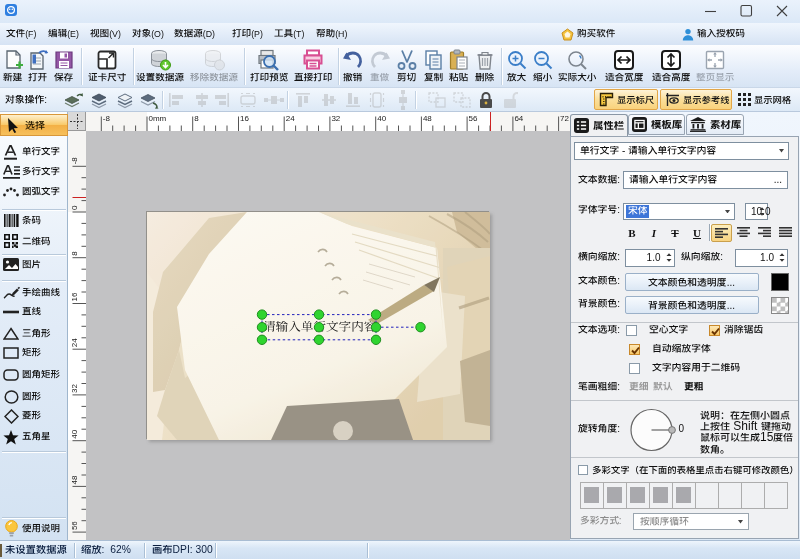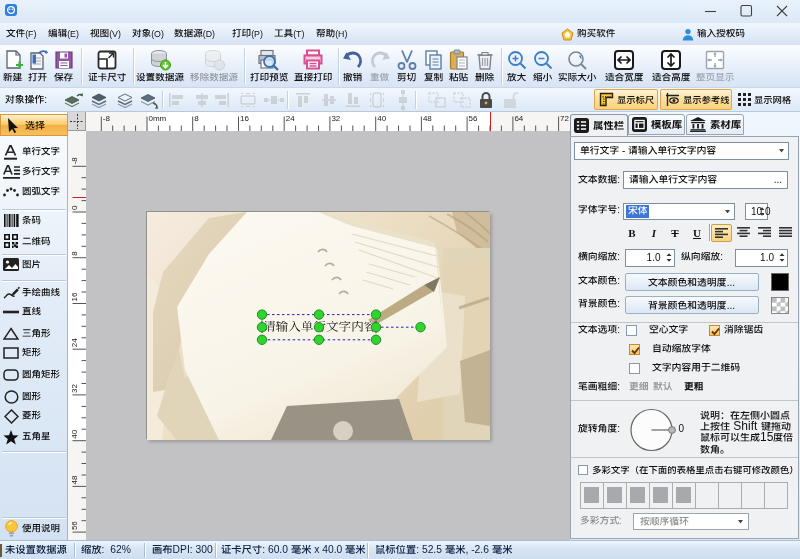--- a/index.html
+++ b/index.html
@@ -1577,40 +1577,16 @@
  <div class="ss" style="left:81px"><svg class="t" style="width:20.6px;height:10.3px;vertical-align:-2.1px" viewBox="0 0 200 100">
           <use href="#m7f29" x="0"></use>
           <use href="#m653e" x="100"></use>
         </svg>:&nbsp; 62%</div>
  <div class="ssep" style="left:144px"></div>
  <div class="ss" style="left:152px"><svg class="t" style="width:20.6px;height:10.3px;vertical-align:-2.1px" viewBox="0 0 200 100">
           <use href="#m753b" x="0"></use>
           <use href="#m5e03" x="100"></use>
         </svg>DPI: 300</div>
  <div class="ssep" style="left:215px"></div>
- <div class="ss" style="left:221px"><svg class="t" style="width:41.2px;height:10.3px;vertical-align:-2.1px" viewBox="0 0 400 100">
-          <use href="#m8bc1" x="0"></use>
-          <use href="#m5361" x="100"></use>
-          <use href="#m5c3a" x="200"></use>
-          <use href="#m5bf8" x="300"></use>
-        </svg>: 60.0 <svg class="t" style="width:20.6px;height:10.3px;vertical-align:-2.1px" viewBox="0 0 200 100">
-          <use href="#m6beb" x="0"></use>
-          <use href="#m7c73" x="100"></use>
-        </svg> x 40.0 <svg class="t" style="width:20.6px;height:10.3px;vertical-align:-2.1px" viewBox="0 0 200 100">
-          <use href="#m6beb" x="0"></use>
-          <use href="#m7c73" x="100"></use>
-        </svg></div>
  <div class="ssep" style="left:367px"></div>
- <div class="ss" style="left:375px"><svg class="t" style="width:41.2px;height:10.3px;vertical-align:-2.1px" viewBox="0 0 400 100">
-          <use href="#m9f20" x="0"></use>
-          <use href="#m6807" x="100"></use>
-          <use href="#m4f4d" x="200"></use>
-          <use href="#m7f6e" x="300"></use>
-        </svg>: 52.5 <svg class="t" style="width:20.6px;height:10.3px;vertical-align:-2.1px" viewBox="0 0 200 100">
-          <use href="#m6beb" x="0"></use>
-          <use href="#m7c73" x="100"></use>
-        </svg>, -2.6 <svg class="t" style="width:20.6px;height:10.3px;vertical-align:-2.1px" viewBox="0 0 200 100">
-          <use href="#m6beb" x="0"></use>
-          <use href="#m7c73" x="100"></use>
-        </svg></div>
 
 </div>
 </div>
 
 </body></html>

